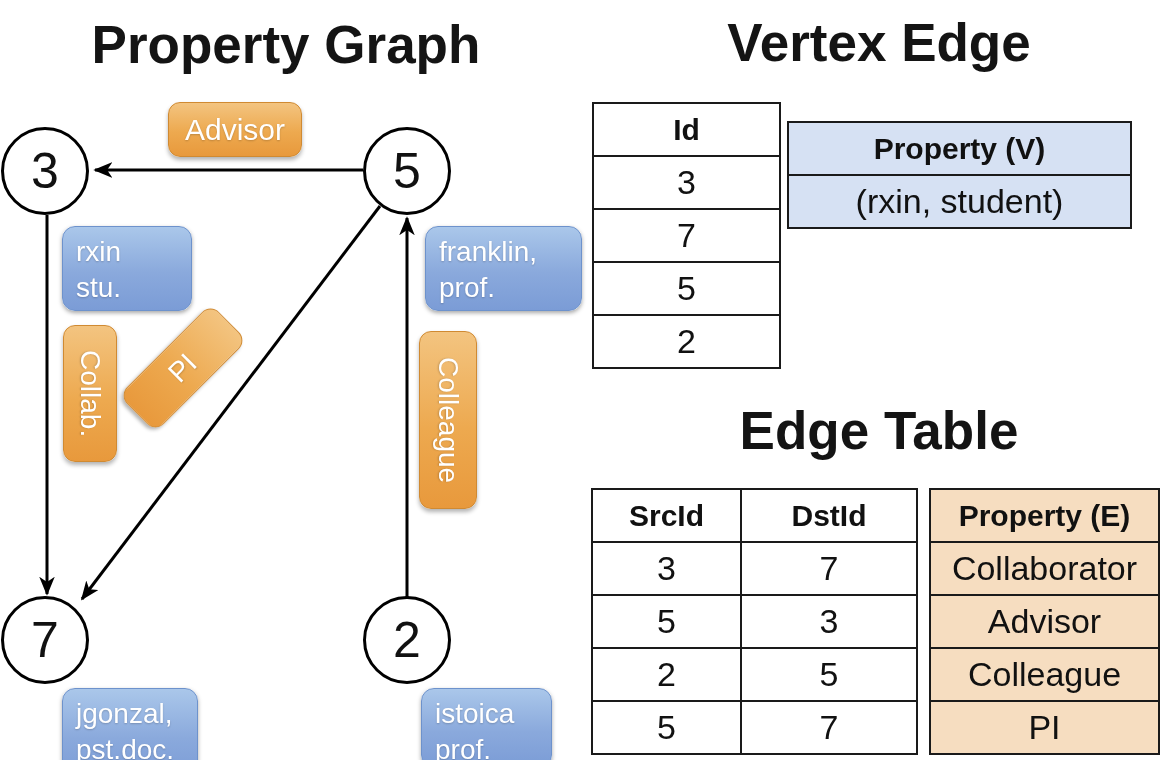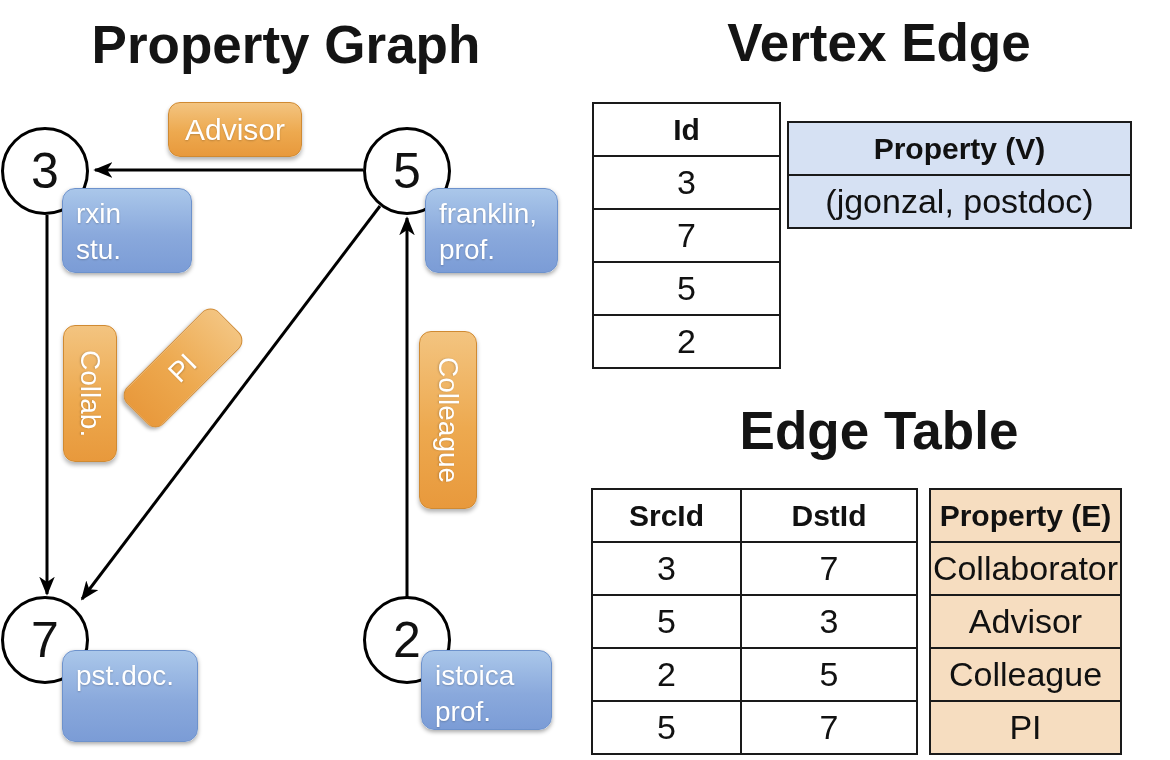--- a/index.html
+++ b/index.html
@@ -18,20 +18,21 @@
     border:3.5px solid #000; border-radius:50%; background:#fff;
     display:flex; align-items:center; justify-content:center;
     font-size:50px; font-weight:300; color:#111;
   }
   .vlabel {
     position:absolute; box-sizing:border-box; border-radius:13px;
     background:linear-gradient(180deg,#aac7ea 0%, #8aa9dc 55%, #7b9cd6 100%);
     border:1px solid #6d92cc; box-shadow:0 2px 4px rgba(0,0,0,.35);
     color:#fff; font-size:28px; line-height:1.3; padding:7px 6px 0 13px;
     text-shadow:0 1px 2px rgba(0,0,0,.2);
+    margin-top:38px;
   }
   .vlabel span { display:block; }
   .elabel {
     position:absolute; box-sizing:border-box; border-radius:12px;
     background:linear-gradient(180deg,#f3c480 0%, #eda94f 55%, #e8993c 100%);
     border:1px solid #d08a32; box-shadow:0 3px 4px rgba(0,0,0,.3);
     color:#fff; display:flex; align-items:center; justify-content:center;
     font-size:30px; text-shadow:0 1px 2px rgba(0,0,0,.2);
   }
   .elabel .vtext { writing-mode:vertical-rl; font-size:28px; }
@@ -80,25 +81,26 @@
     <span>7</span>
   </div>
   <div class="node" style="left:363px; top:596px;">
     <span>2</span>
   </div>
 
   <div class="vlabel" style="left:62px;  top:188px; width:130px; height:85px;">
     <span>rxin</span>
     <span>stu.</span>
   </div>
-  <div class="vlabel" style="left:425px; top:188px; width:133px; height:85px;">
+  <div class="vlabel" style="left:425px; top:188px; width:157px; height:85px;">
     <span>franklin,</span>
     <span>prof.</span>
   </div>
   <div class="vlabel" style="left:62px;  top:650px; width:136px; height:92px;">
+    <span>jgonzal,</span>
     <span>pst.doc.</span>
   </div>
   <div class="vlabel" style="left:421px; top:650px; width:131px; height:80px;">
     <span>istoica</span>
     <span>prof.</span>
   </div>
 
   <div class="elabel" style="left:168px; top:102px; width:134px; height:55px;">
     <span>Advisor</span>
   </div>
@@ -133,21 +135,21 @@
         </tr>
   </tbody>
     </table>
 
   <table class="tbl fill-blue" style="left:787px; top:102px; width:345px;margin-top:19px;">
     <tbody>
         <tr>
           <th>Property (V)</th>
         </tr>
     <tr>
-          <td>(jgonzal, postdoc)</td>
+          <td>(rxin, student)</td>
         </tr>
   </tbody>
     </table>
 
   <div class="big-title" style="left:592px; top:400px; width:574px;">Edge Table</div>
 
   <table class="tbl" style="left:591px; top:488px; width:325px;">
     <colgroup>
         <col style="width:149px">
         <col style="width:176px">
@@ -169,21 +171,21 @@
       <td>2</td>
       <td>5</td>
     </tr>
     <tr>
       <td>5</td>
       <td>7</td>
     </tr>
   </tbody>
     </table>
 
-  <table class="tbl fill-tan" style="left:929px; top:488px; width:193px;">
+  <table class="tbl fill-tan" style="left:929px; top:488px; width:231px;">
     <tbody>
         <tr>
           <th>Property (E)</th>
         </tr>
     <tr>
           <td>Collaborator</td>
         </tr>
     <tr>
           <td>Advisor</td>
         </tr>

